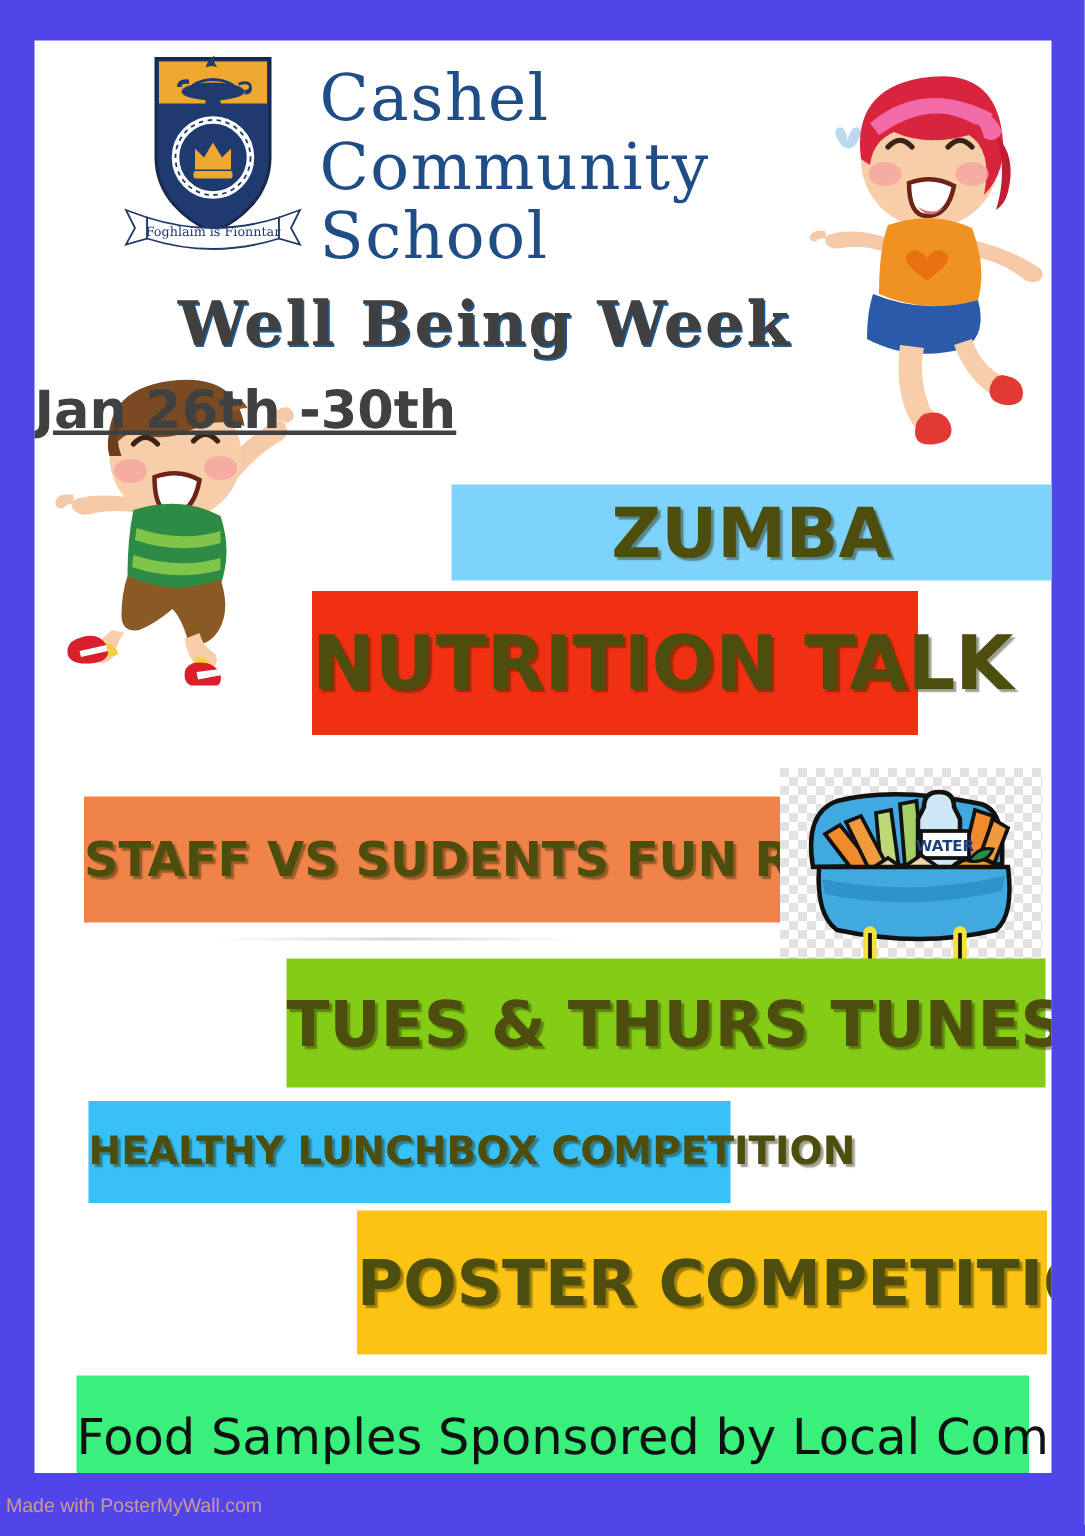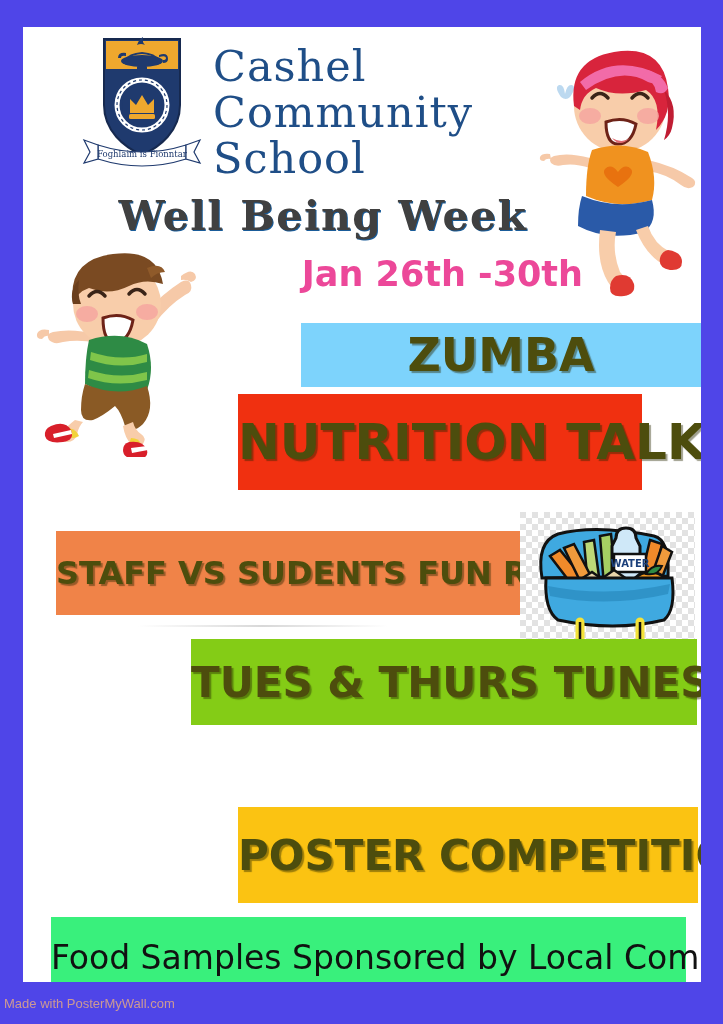--- a/index.html
+++ b/index.html
@@ -35,44 +35,45 @@
     text-align:center;
     color:#404040;
     font-family:"DejaVu Serif",serif;
     font-weight:bold;
     font-size:41px;
     letter-spacing:1.5px;
     text-shadow:1px 1px 0 #1a5c99;
   }
   .dates{
     position:absolute;left:0px;top:227px;width:560px;
-    text-align:right;
-    color:#ec4899;
+    text-align:left;
+    color:#404040;
     font-family:"DejaVu Sans",sans-serif;
     font-weight:bold;
     font-size:35px;
     letter-spacing:0px;
+    text-decoration:underline;
   }
   
   .bar{
     position:absolute;
     display:flex;align-items:center;
   }
   .bar .lbl{
     width:100%;
     color:#4d4d0d;
     font-family:"DejaVu Sans",sans-serif;
     font-weight:bold;
     letter-spacing:0px;
     text-shadow:2px 2px 1px rgba(40,40,0,.45);
     white-space:nowrap;
   }
   .b-zumba   {left:278px;top:296px;width:400px;height:64px;background:#7dd3fc;}
   .b-zumba .lbl{text-align:center;font-size:46px;}
-  .b-nut     {left:185px;top:367px;width:404px;height:96px;background:#f03010;margin-left:30px;}
+  .b-nut     {left:185px;top:367px;width:404px;height:96px;background:#f03010;}
   .b-nut .lbl{text-align:center;font-size:50px;}
   .b-staff   {left:33px;top:504px;width:497px;height:84px;background:#f08348;}
   .b-staff .lbl{text-align:center;font-size:32px;}
   .b-tunes   {left:168px;top:612px;width:506px;height:86px;background:#84cc16;}
   .b-tunes .lbl{text-align:center;font-size:42px;}
   .b-lunch   {left:36px;top:707px;width:428px;height:68px;background:#38c0f8;}
   .b-lunch .lbl{text-align:center;font-size:26px;}
   .b-poster  {left:215px;top:780px;width:460px;height:96px;background:#fbc312;}
   .b-poster .lbl{text-align:center;font-size:42px;}
   .b-food    {left:28px;top:890px;width:635px;height:80px;background:#39f07c;}
@@ -300,20 +301,23 @@
 
         <path d="M60 110 l0 18 q0 6 8 6 l44 0 q8 0 8 -6 l0 -18" fill="none" stroke="#f4e23a" stroke-width="9" stroke-linecap="round"></path>
         <path d="M60 110 l0 18 q0 6 8 6 l44 0 q8 0 8 -6 l0 -18" fill="none" stroke="#111" stroke-width="2.5"></path>
       </svg>
     </div>
 
     <div class="bar b-tunes">
       <span class="lbl">TUES &amp; THURS TUNES</span>
     </div>
 
+    <div class="bar b-lunch">
+      <span class="lbl">HEALTHY LUNCHBOX COMPETITION</span>
+    </div>
 
     <div class="bar b-poster">
       <span class="lbl">POSTER COMPETITION</span>
     </div>
 
     <div class="bar b-food">
       <span class="lbl">Food Samples Sponsored by Local Companies</span>
     </div>
 
   </div>

